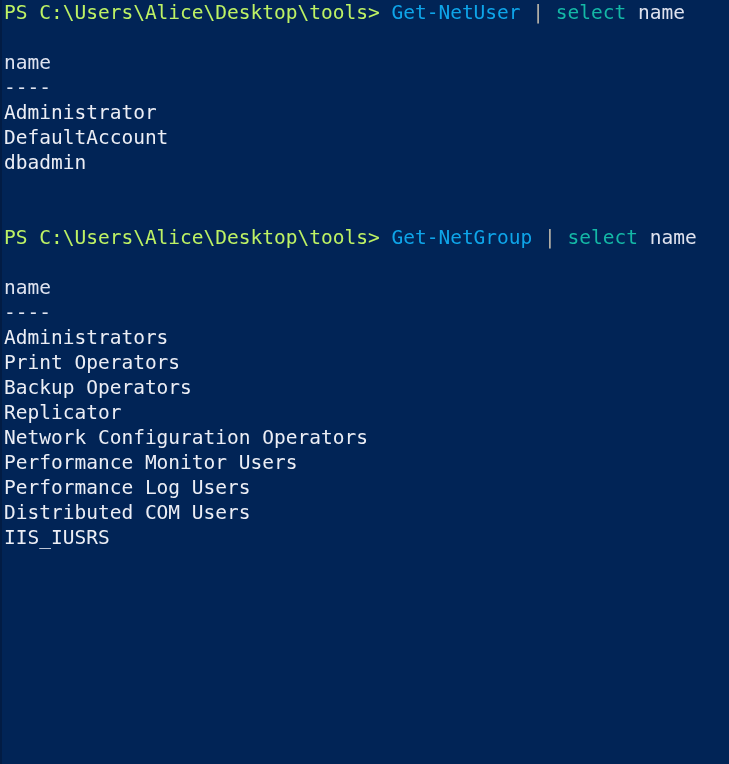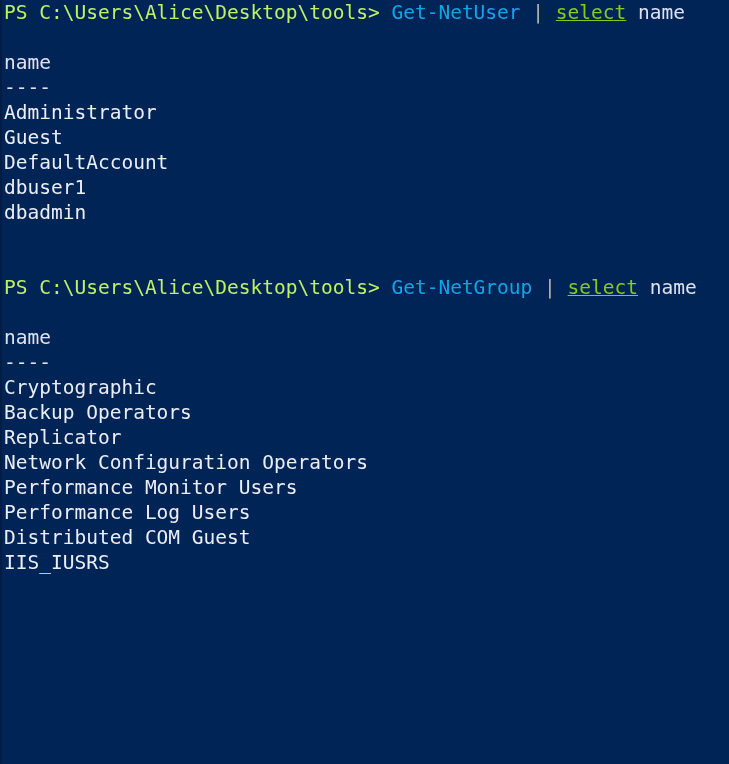--- a/index.html
+++ b/index.html
@@ -41,56 +41,55 @@
     height: 25px;
     line-height: 25px;
     font-size: 19.5px;
     white-space: pre;
     padding-left: 2px;
     font-family: "DejaVu Sans Mono", "Liberation Mono", monospace;
   }
   .seg-prompt  { color: #bef264; }
   .seg-cmd     { color: #0ea5e9; }
   .seg-pipe    { color: #b9b4a8; }
-  .seg-select  { color: #84cc16; text-decoration: underline; }
+  .seg-select  { color: #14b8a6; }
   .seg-arg     { color: #dfe2ee; }
   .out-head    { color: #dfe3ef; }
   .out-rule    { color: #dfe3ef; }
   .out-row     { color: #eceef5; }
 </style>
 </head>
 <body>
 
 <div id="console">
 
   <div class="prompt-line"><span class="seg-prompt">PS C:\Users\Alice\Desktop\tools&gt;</span><span class="seg-prompt"> </span><span class="seg-cmd">Get-NetUser</span><span class="seg-prompt"> </span><span class="seg-pipe">|</span><span class="seg-prompt"> </span><span class="seg-select">select</span><span class="seg-prompt"> </span><span class="seg-arg">name</span></div>
 
   <div class="line blank"></div>
 
   <div class="line out-head">name</div>
   <div class="line out-rule">----</div>
 
   <div class="line out-row">Administrator</div>
-  <div class="line out-row">Guest</div>
   <div class="line out-row">DefaultAccount</div>
-  <div class="line out-row">dbuser1</div>
   <div class="line out-row">dbadmin</div>
 
   <div class="line blank"></div>
   <div class="line blank"></div>
 
   <div class="prompt-line"><span class="seg-prompt">PS C:\Users\Alice\Desktop\tools&gt;</span><span class="seg-prompt"> </span><span class="seg-cmd">Get-NetGroup</span><span class="seg-prompt"> </span><span class="seg-pipe">|</span><span class="seg-prompt"> </span><span class="seg-select">select</span><span class="seg-prompt"> </span><span class="seg-arg">name</span></div>
 
   <div class="line blank"></div>
 
   <div class="line out-head">name</div>
   <div class="line out-rule">----</div>
 
-  <div class="line out-row">Cryptographic</div>
+  <div class="line out-row">Administrators</div>
+  <div class="line out-row">Print Operators</div>
   <div class="line out-row">Backup Operators</div>
   <div class="line out-row">Replicator</div>
   <div class="line out-row">Network Configuration Operators</div>
   <div class="line out-row">Performance Monitor Users</div>
   <div class="line out-row">Performance Log Users</div>
-  <div class="line out-row">Distributed COM Guest</div>
+  <div class="line out-row">Distributed COM Users</div>
   <div class="line out-row">IIS_IUSRS</div>
 
 </div>
 
 </body></html>

